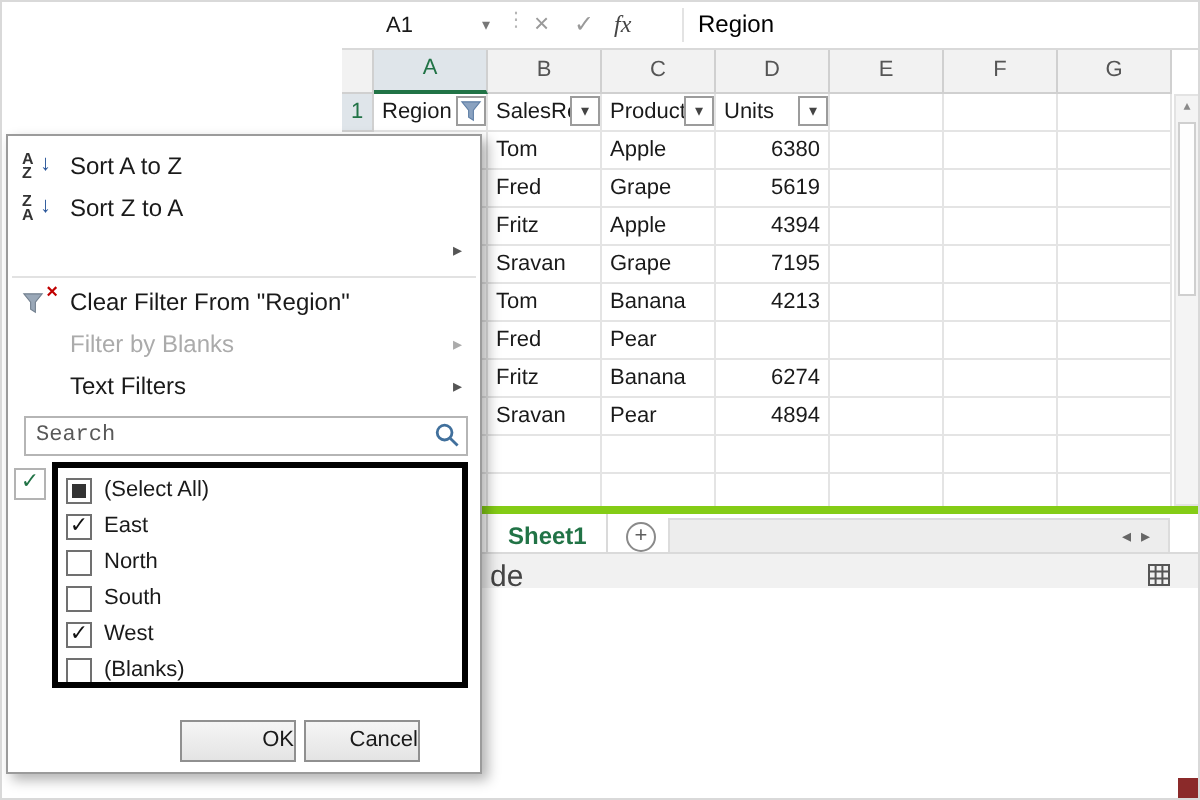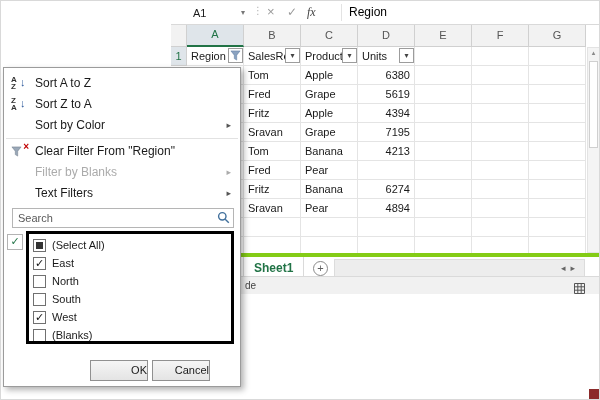--- a/index.html
+++ b/index.html
@@ -58,21 +58,21 @@
              color:#217346;border-left:1px solid #dadada;border-right:1px solid #dadada;
              border-bottom:2px solid #217346;box-sizing:border-box;background:#fff}
   .add-sheet{position:absolute;left:142px;top:4px;width:15px;height:15px;border:1px solid #8a8a8a;border-radius:50%;
              box-sizing:border-box;color:#5f5f5f;font-size:11px;line-height:12px;text-align:center}
   .hscroll{position:absolute;left:163px;right:14px;top:2px;height:18px;background:#ededed;
            border:1px solid #dcdcdc;box-sizing:border-box}
   .hs-arrows{position:absolute;right:4px;top:3px;font-size:9px;color:#666;letter-spacing:5px}
 
   .status-bar{position:absolute;left:170px;top:275px;right:0;height:18px;background:#f1f1f1;
               border-top:1px solid #dadada;box-sizing:border-box}
-  .status-text{position:absolute;left:74px;top:3px;font-size:10px;color:#444}
+  .status-text{position:absolute;left:74px;top:3px;font-size:15px;color:#444}
   .view-icon{position:absolute;right:14px;top:3px}
   .corner-marker{position:absolute;left:588px;top:388px;width:11px;height:11px;background:#8b2a2a}
 
   
   .fpanel{position:absolute;left:2px;top:66px;width:238px;height:320px;background:#fff;
           border:1px solid #9b9b9b;box-shadow:3px 3px 6px rgba(0,0,0,.3);z-index:10;
           box-sizing:border-box;font-size:12px}
   .mi{position:absolute;left:1px;right:1px;height:21px;padding:3px 6px 0 30px;box-sizing:border-box;white-space:nowrap}
   .mi1{top:5px}.mi2{top:26px}.mi3{top:47px}
   .msep{position:absolute;left:2px;right:2px;top:70px;border-top:1px solid #e2e2e2}
@@ -80,21 +80,21 @@
   .subarrow{position:absolute;right:8px;top:5px;font-size:9px;color:#555}
   .mi.disabled .milabel,.mi.disabled .subarrow{color:#ababab}
   .micon{position:absolute;left:6px;top:2px;width:18px;height:17px}
   .sortic i{position:absolute;font-style:normal;font-weight:bold;font-size:8px;line-height:8px;color:#333}
   .sortic .t{left:0;top:1px}.sortic .b{left:0;bottom:1px}
   .sortic .ar{left:9px;top:3px;font-weight:normal;font-size:11px;color:#2b579a}
   .clearic svg{position:absolute;left:0;top:3px}
   .clearic .rx{position:absolute;right:0;top:-2px;font-style:normal;font-weight:bold;font-size:10px;color:#c00000}
 
   .searchwrap{position:absolute;left:8px;top:140px;width:222px;height:20px}
-  .search{width:100%;height:100%;border:1px solid #b5b5b5;box-sizing:border-box;font-family:Liberation Sans, sans-serif;
+  .search{width:100%;height:100%;border:1px solid #b5b5b5;box-sizing:border-box;font-family:Liberation Mono, monospace;
           font-size:11px;padding:0 20px 0 5px;outline:none;color:#333;background:#fff}
   .search::placeholder{color:#595959;opacity:1}
   .mag{position:absolute;right:4px;top:3px}
 
   .green-check{position:absolute;left:3px;top:166px;width:16px;height:16px;border:1px solid #b3b3b3;
                box-sizing:border-box;text-align:center;font-size:11px;line-height:13px;color:#217346;
                font-weight:bold;background:#fff}
   .flist{position:absolute;left:22px;top:163px;width:208px;height:113px;border:3px solid #000000;
          box-sizing:border-box;background:#fff;padding-top:2px;overflow:hidden}
   .flist-item{display:flex;align-items:center;height:18px;padding-left:4px;font-size:11px}
@@ -255,21 +255,20 @@
     <div class="mi mi2">
       <span class="micon sortic">
           <i class="t">Z</i>
           <i class="b">A</i>
           <i class="ar">↓</i>
         </span>
       <span class="milabel">Sort Z to A</span>
     </div>
 
     <div class="mi mi3">
-      <span class="milabel">Sort by Color</span>
       <span class="subarrow">▸</span>
     </div>
 
     <div class="msep"></div>
 
     <div class="mi mi4">
       <span class="micon clearic">
         <svg width="11" height="11" viewBox="0 0 12 12">
             <path d="M1 1h10L7.3 5.6V11L4.7 9.4V5.6Z" fill="#9aa8b8" stroke="#73808f" stroke-width="0.6"></path>
           </svg>

